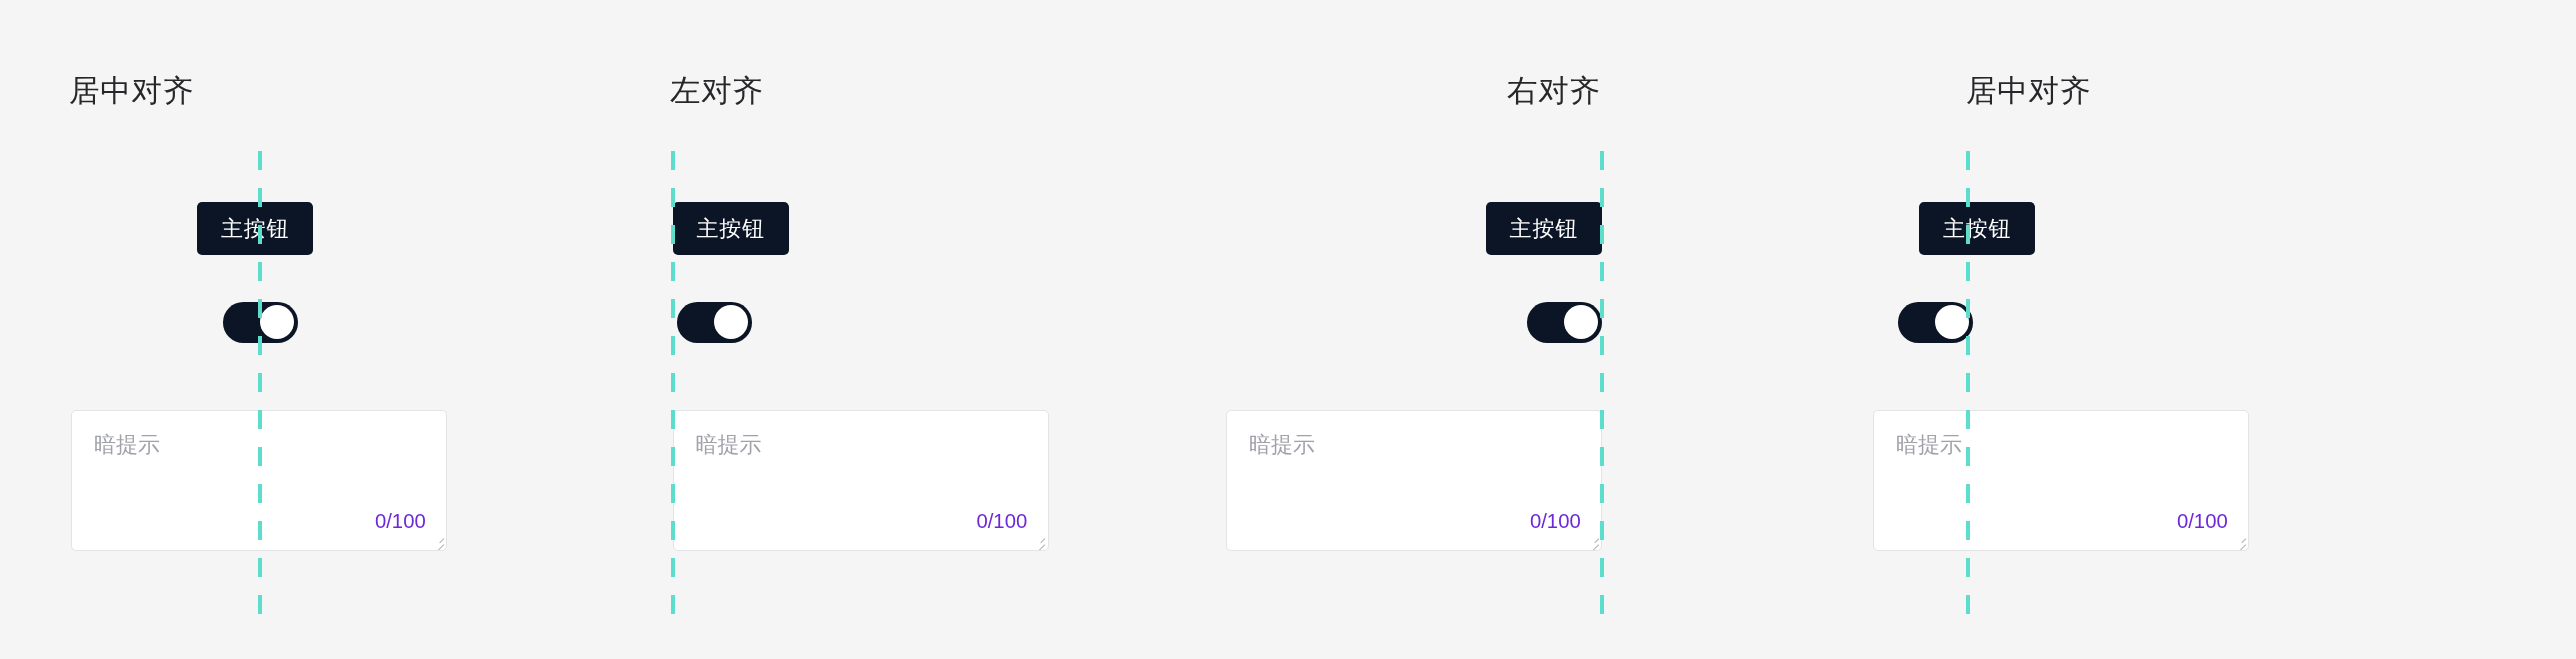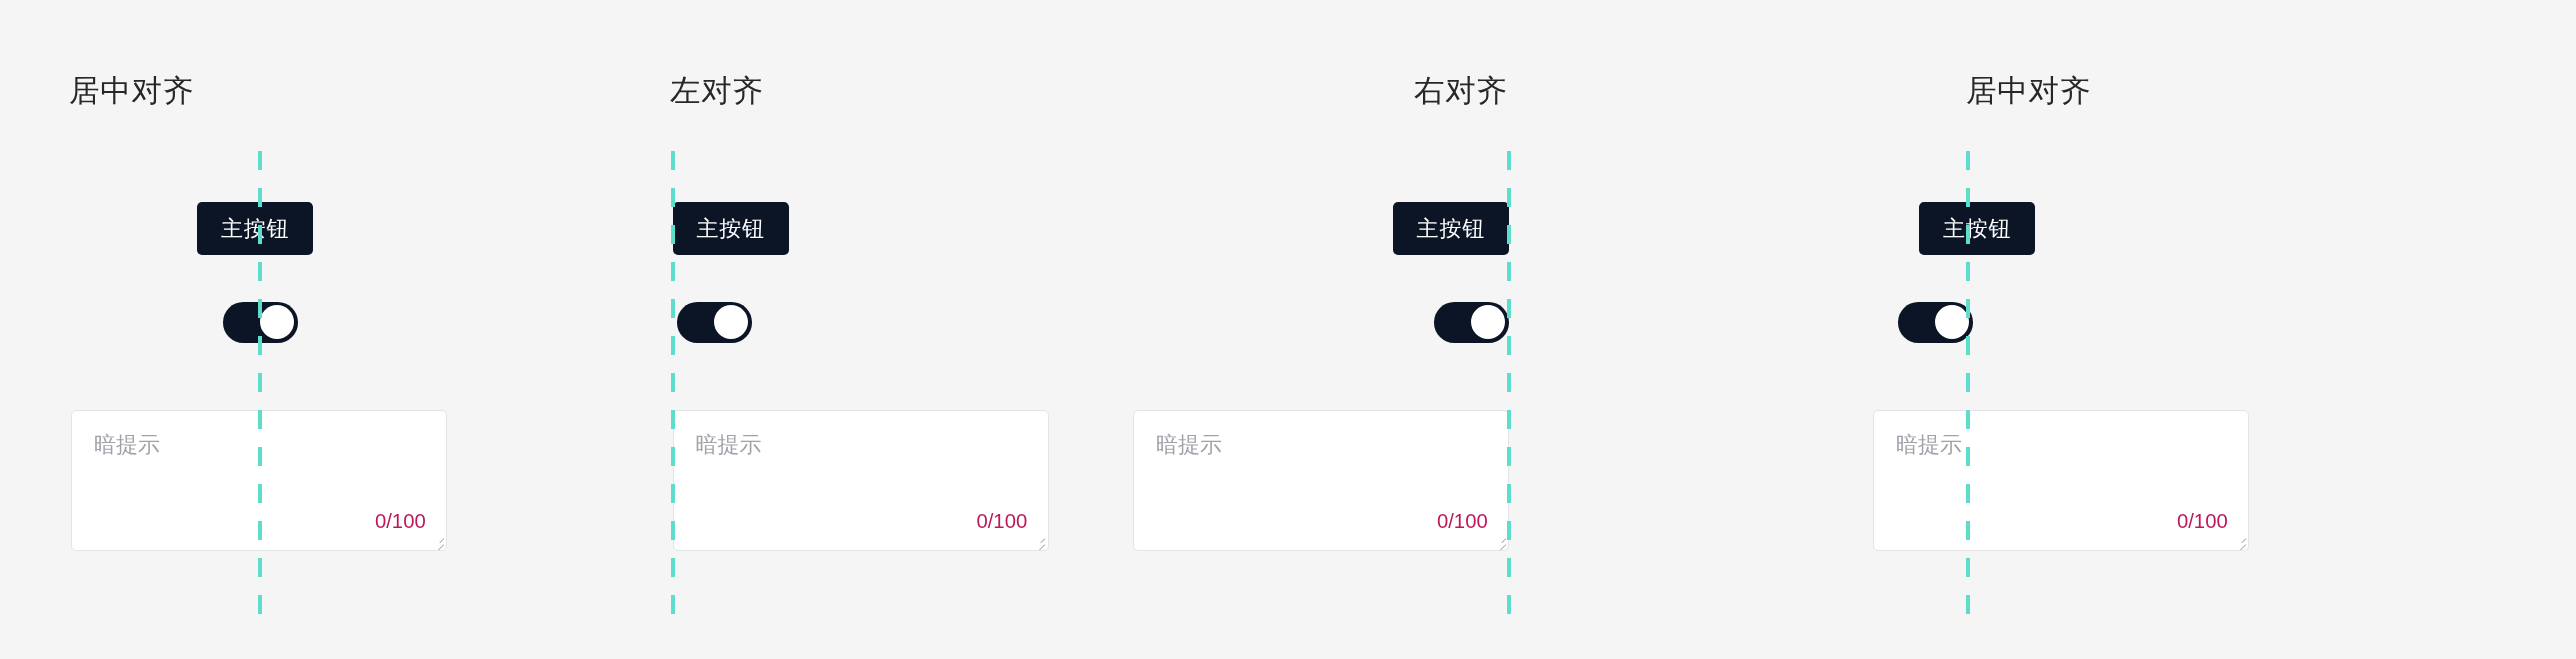--- a/index.html
+++ b/index.html
@@ -133,21 +133,21 @@
     font-size: 22px;
     line-height: 29px;
     color: #27272A;
   }
   .ta-wrap .ta-counter {
     position: absolute;
     right: 20.3px;
     bottom: 17px;
     font-size: 20.3px;
     line-height: 24px;
-    color: #be185d;
+    color: #6d28d9;
     pointer-events: none;
     user-select: none;
   }
   .ta-wrap .resize-handle {
     position: absolute;
     right: 2.5px;
     bottom: 2.5px;
     width: 15.3px;
     height: 15.3px;
     pointer-events: none;
@@ -222,21 +222,21 @@
         <textarea class="ta-input" maxlength="100" style=""></textarea>
         <div class="ta-counter">0/100</div>
         <div class="resize-handle">
           <span class="l1"></span>
             <span class="l2"></span>
         </div>
       </div>
     </div>
   </div>
 
-  <div class="column" style="left:1414px; width:525px;">
+  <div class="column" style="left:1507px; width:525px;">
     <div class="col-title" style="left:0px;">右对齐</div>
 
     <div class="guide-line" style="left:95px;"></div>
 
     <div class="row-button" style="left:0px; width:95px; display:flex; justify-content:flex-end;">
       <button class="btn-primary">主按钮</button>
     </div>
 
     <div class="row-switch" style="left:20.3px;">
       <div class="switch">

